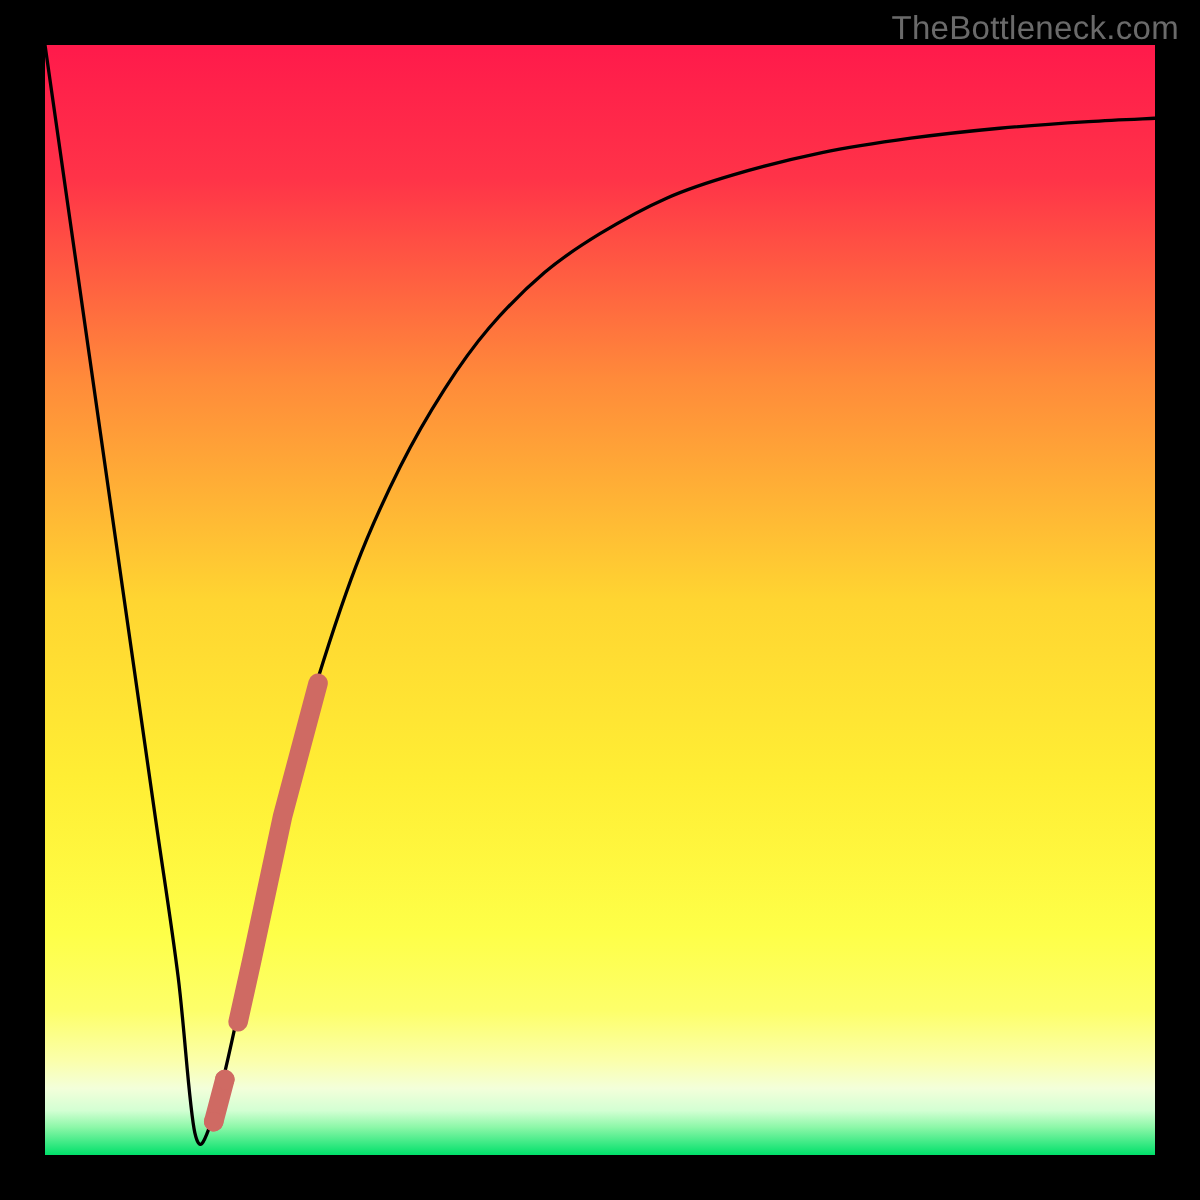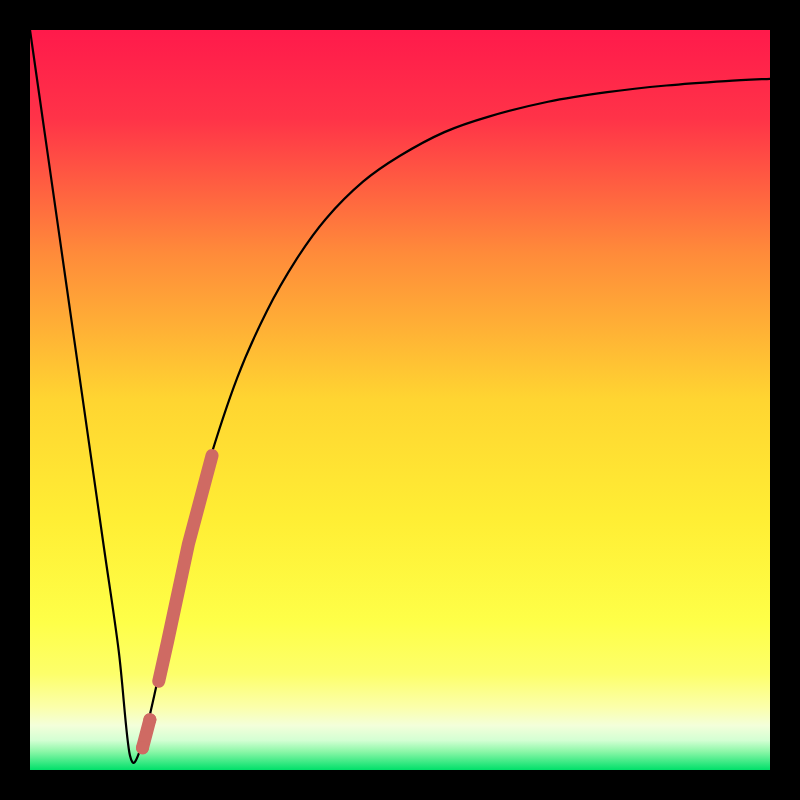--- a/index.html
+++ b/index.html
@@ -63,13 +63,14 @@
       <rect x="0" y="0" width="740" height="740" fill="url(#bg)"></rect>
 
       <path id="curve-path" fill="none" stroke="#000" stroke-width="2.2" stroke-linecap="round" d="M 0.00 0.00 C 2.47 17.27, 9.87 69.07, 14.80 103.60 C 19.73 138.13, 24.67 172.67, 29.60 207.20 C 34.53 241.73, 39.47 276.27, 44.40 310.80 C 49.33 345.33, 54.27 379.87, 59.20 414.40 C 64.13 448.93, 69.07 483.47, 74.00 518.00 C 78.93 552.53, 84.48 587.07, 88.80 621.60 C 93.12 656.13, 96.20 709.17, 99.90 725.20 C 103.60 741.23, 106.68 728.90, 111.00 717.80 C 115.32 706.70, 120.87 680.80, 125.80 658.60 C 130.73 636.40, 135.67 608.03, 140.60 584.60 C 145.53 561.17, 149.23 542.67, 155.40 518.00 C 161.57 493.33, 168.97 464.97, 177.60 436.60 C 186.23 408.23, 197.33 373.70, 207.20 347.80 C 217.07 321.90, 226.93 300.93, 236.80 281.20 C 246.67 261.47, 256.53 244.82, 266.40 229.40 C 276.27 213.98, 284.90 201.65, 296.00 188.70 C 307.10 175.75, 320.67 162.18, 333.00 151.70 C 345.33 141.22, 356.43 134.06, 370.00 125.80 C 383.57 117.54, 399.60 108.66, 414.40 102.12 C 429.20 95.58, 441.53 91.64, 458.80 86.58 C 476.07 81.52, 498.27 75.85, 518.00 71.78 C 537.73 67.71, 557.47 64.87, 577.20 62.16 C 596.93 59.45, 616.67 57.35, 636.40 55.50 C 656.13 53.65, 678.33 52.17, 695.60 51.06 C 712.87 49.95, 732.60 49.21, 740.00 48.84"></path>
 
       <path id="highlight-path" fill="none" stroke="#cf6a63" stroke-width="13" stroke-linecap="round" d="M 112.48 717.80 L 119.88 689.68 M 128.76 651.20 L 137.64 611.24 L 158.36 514.30 L 182.04 425.50"></path>
 
       <circle id="highlight-dot1" r="6.5" fill="#cf6a63" cx="112.48" cy="717.80"></circle>
       <circle id="highlight-dot2" r="6.5" fill="#cf6a63" cx="119.88" cy="689.68"></circle>
     </svg>
   </div>
+  <div class="watermark">TheBottleneck.com</div>
 </div>
 
 </body></html>

